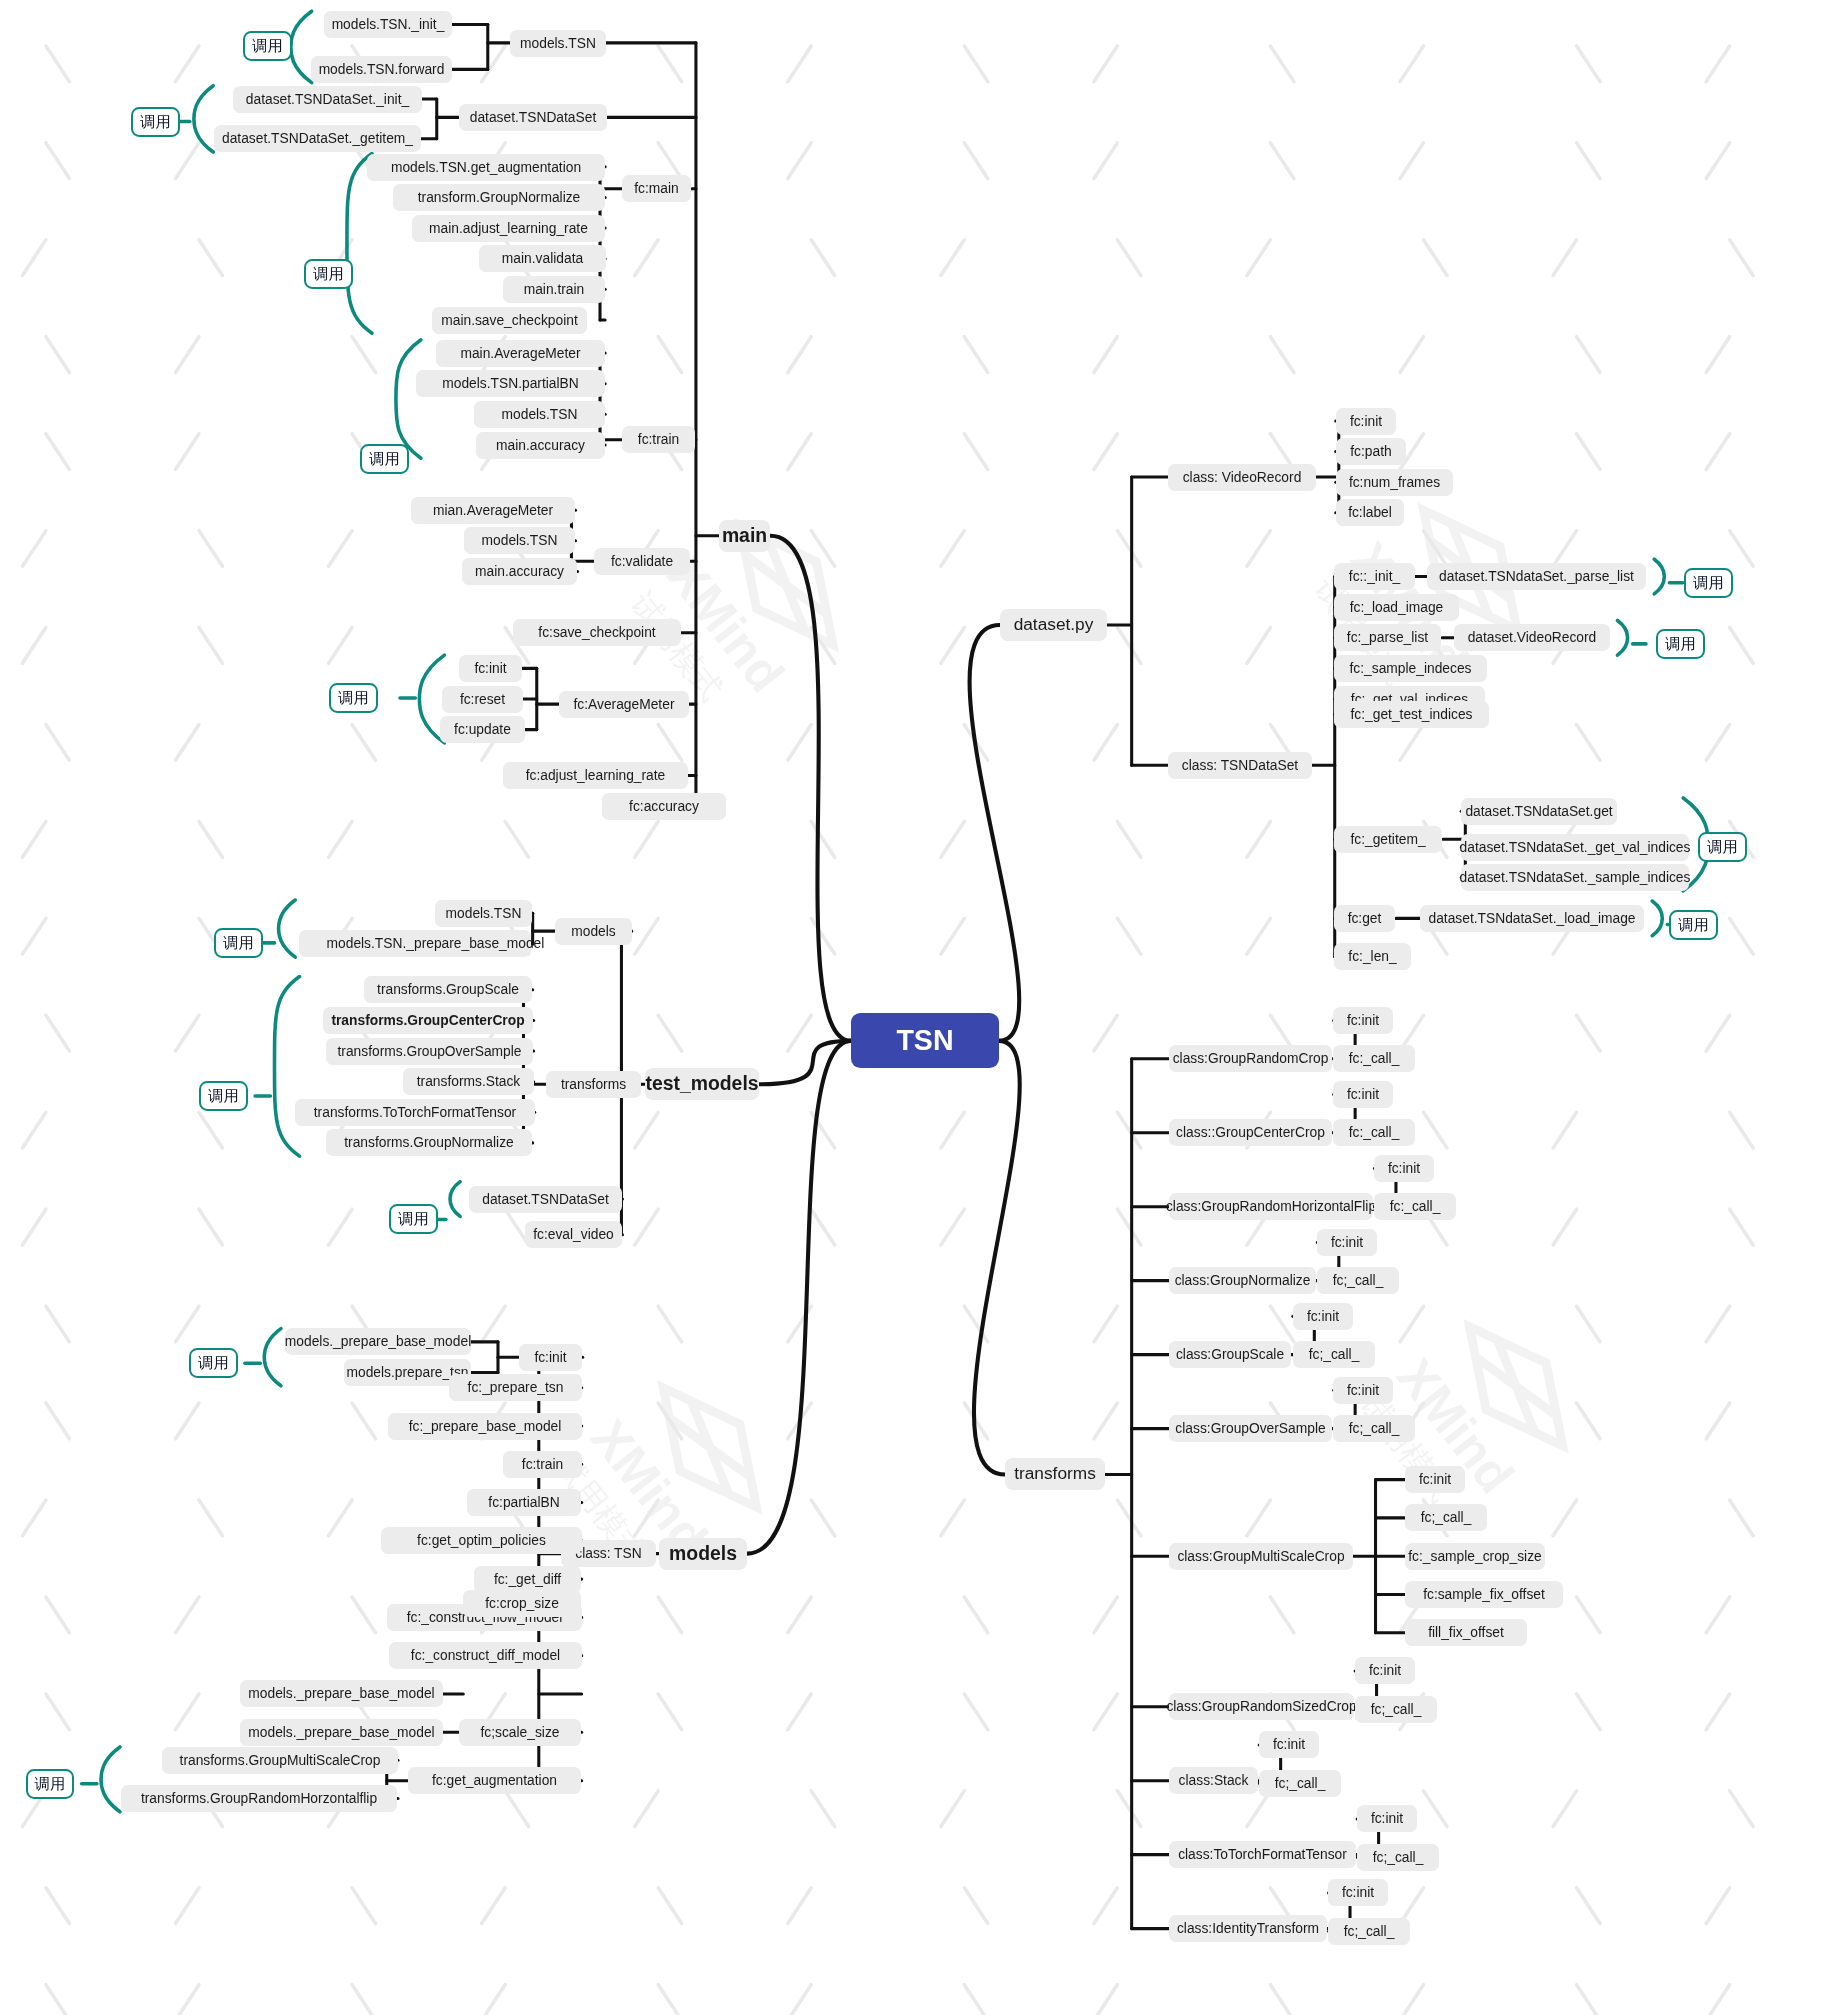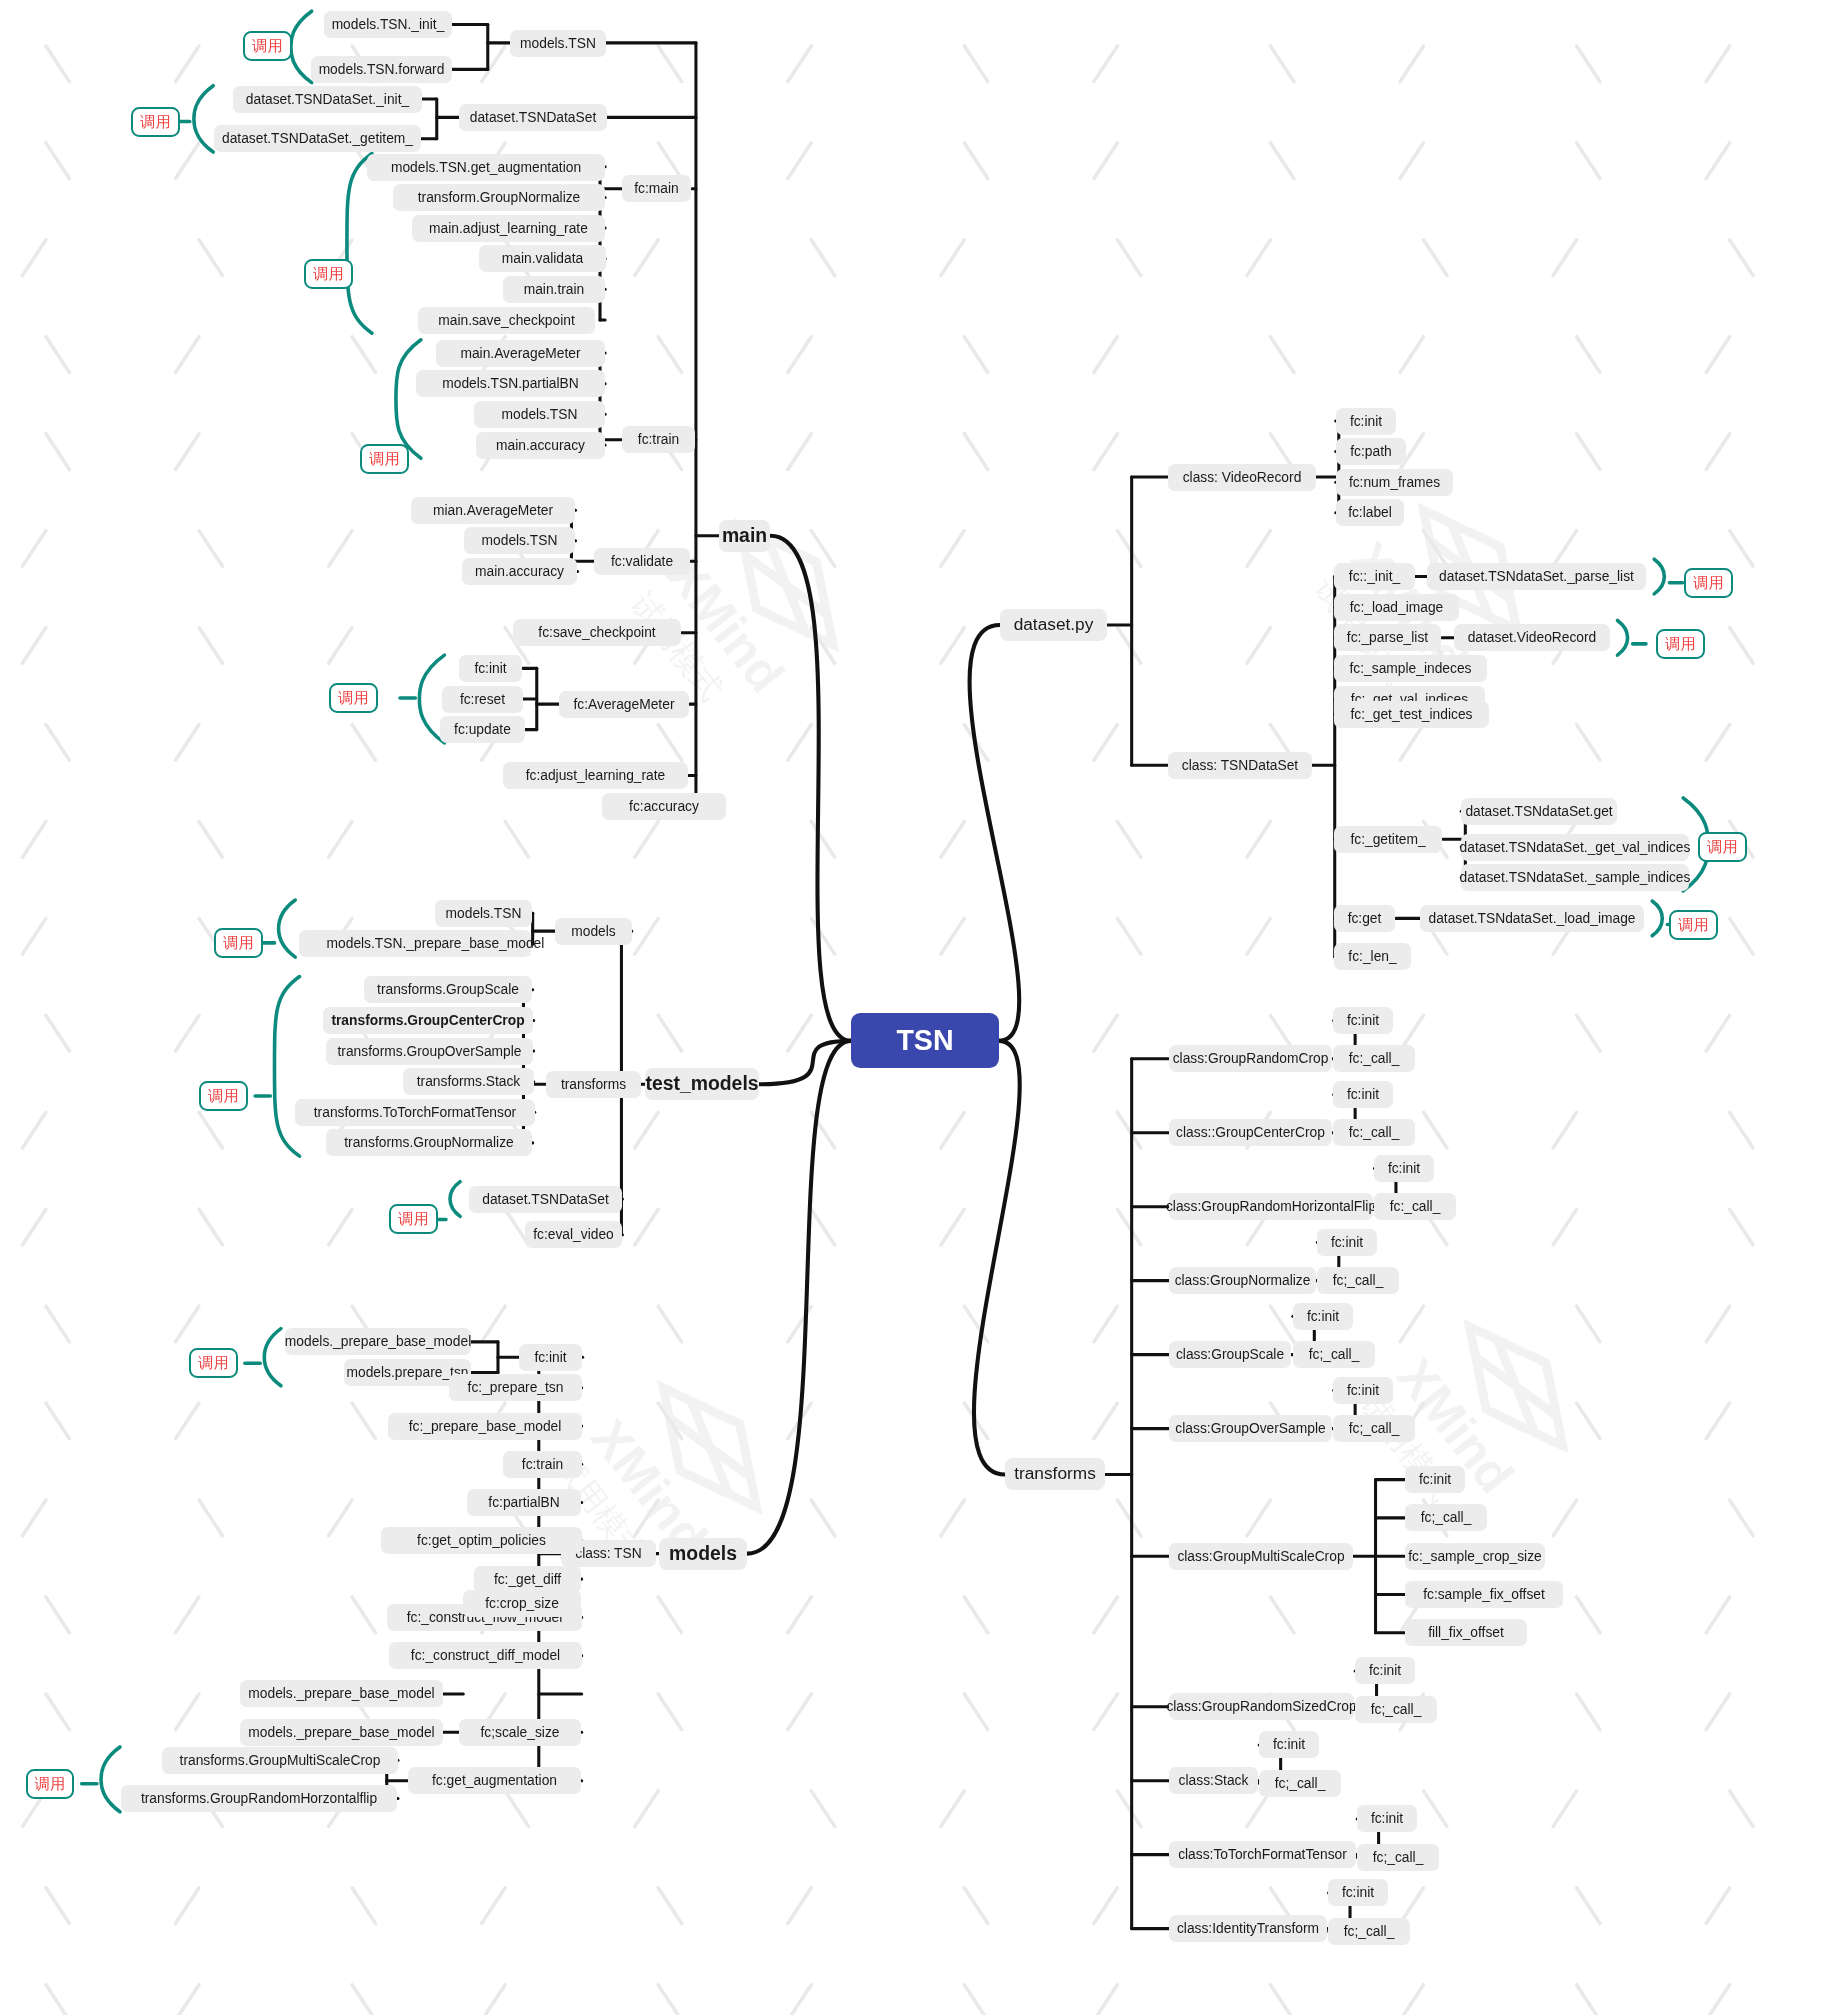--- a/index.html
+++ b/index.html
@@ -9,21 +9,21 @@
   #edges{position:absolute;inset:0;z-index:1;pointer-events:none;}
   .node{position:absolute;box-sizing:border-box;background:#ececec;border-radius:7.1px;
         color:#1a1a1a;display:flex;align-items:center;justify-content:center;
         white-space:nowrap;z-index:2;padding:0 7.1px;line-height:1.1;}
   .n-lvl3{font-size:13.8px;height:26.5px;border-radius:6.6px;}
   .n-lvl2{font-size:13.8px;height:26.5px;border-radius:6.6px;}
   .n-lvl1{font-size:17.3px;height:32px;border-radius:7.7px;}
   .n-root{font-size:28.6px;font-weight:700;color:#ffffff;background:#3a47ad;height:55px;border-radius:9.2px;}
   .n-main{font-size:19.4px;font-weight:700;}
   .call{position:absolute;box-sizing:border-box;background:#ffffff;border:2px solid #0b8a7d;
-        border-radius:8.2px;color:#ef4444;font-size:15.3px;display:flex;align-items:center;
+        border-radius:8.2px;color:#0f172a;font-size:15.3px;display:flex;align-items:center;
         justify-content:center;white-space:nowrap;z-index:3;padding:0 7.1px;height:30px;}
 </style>
 </head>
 <body>
 
 <div id="stage">
   <svg id="wm" viewBox="0 0 3620 3950">
       <line x1="90" y1="-100" x2="136" y2="-30" stroke="#e9e9e9" stroke-width="7" stroke-linecap="round"></line>
       <line x1="390" y1="-100" x2="436" y2="-30" stroke="#e9e9e9" stroke-width="7" stroke-linecap="round"></line>
       <line x1="690" y1="-100" x2="644" y2="-30" stroke="#e9e9e9" stroke-width="7" stroke-linecap="round"></line>
@@ -576,21 +576,21 @@
       <div class="node n-lvl3" style="left: 311px; top: 56px; width: 141px;">models.TSN.forward</div>
       <div class="call" style="left: 243px; top: 31px;">调用</div>
       <div class="node n-lvl3" style="left: 233px; top: 86px; width: 189px;">dataset.TSNDataSet._init_</div>
       <div class="node n-lvl3" style="left: 214px; top: 125px; width: 207px;">dataset.TSNDataSet._getitem_</div>
       <div class="call" style="left: 131px; top: 107px;">调用</div>
       <div class="node n-lvl3" style="left: 367px; top: 154px; width: 238px;">models.TSN.get_augmentation</div>
       <div class="node n-lvl3" style="left: 393px; top: 184px; width: 212px;">transform.GroupNormalize</div>
       <div class="node n-lvl3" style="left: 412px; top: 215px; width: 193px;">main.adjust_learning_rate</div>
       <div class="node n-lvl3" style="left: 479px; top: 245px; width: 127px;">main.validata</div>
       <div class="node n-lvl3" style="left: 503px; top: 276px; width: 102px;">main.train</div>
-      <div class="node n-lvl3" style="left: 418px; top: 307px; width: 177px;">main.save_checkpoint</div>
+      <div class="node n-lvl3" style="left: 432px; top: 307px; width: 155px;">main.save_checkpoint</div>
       <div class="call" style="left: 304px; top: 259px;">调用</div>
       <div class="node n-lvl3" style="left: 436px; top: 340px; width: 169px;">main.AverageMeter</div>
       <div class="node n-lvl3" style="left: 416px; top: 370px; width: 189px;">models.TSN.partialBN</div>
       <div class="node n-lvl3" style="left: 474px; top: 401px; width: 131px;">models.TSN</div>
       <div class="node n-lvl3" style="left: 476px; top: 432px; width: 129px;">main.accuracy</div>
       <div class="call" style="left: 360px; top: 444px;">调用</div>
       <div class="node n-lvl3" style="left: 411px; top: 497px; width: 164px;">mian.AverageMeter</div>
       <div class="node n-lvl3" style="left: 464px; top: 527px; width: 111px;">models.TSN</div>
       <div class="node n-lvl3" style="left: 462px; top: 558px; width: 115px;">main.accuracy</div>
       <div class="node n-lvl3" style="left: 459px; top: 655px; width: 63px;">fc:init</div>

